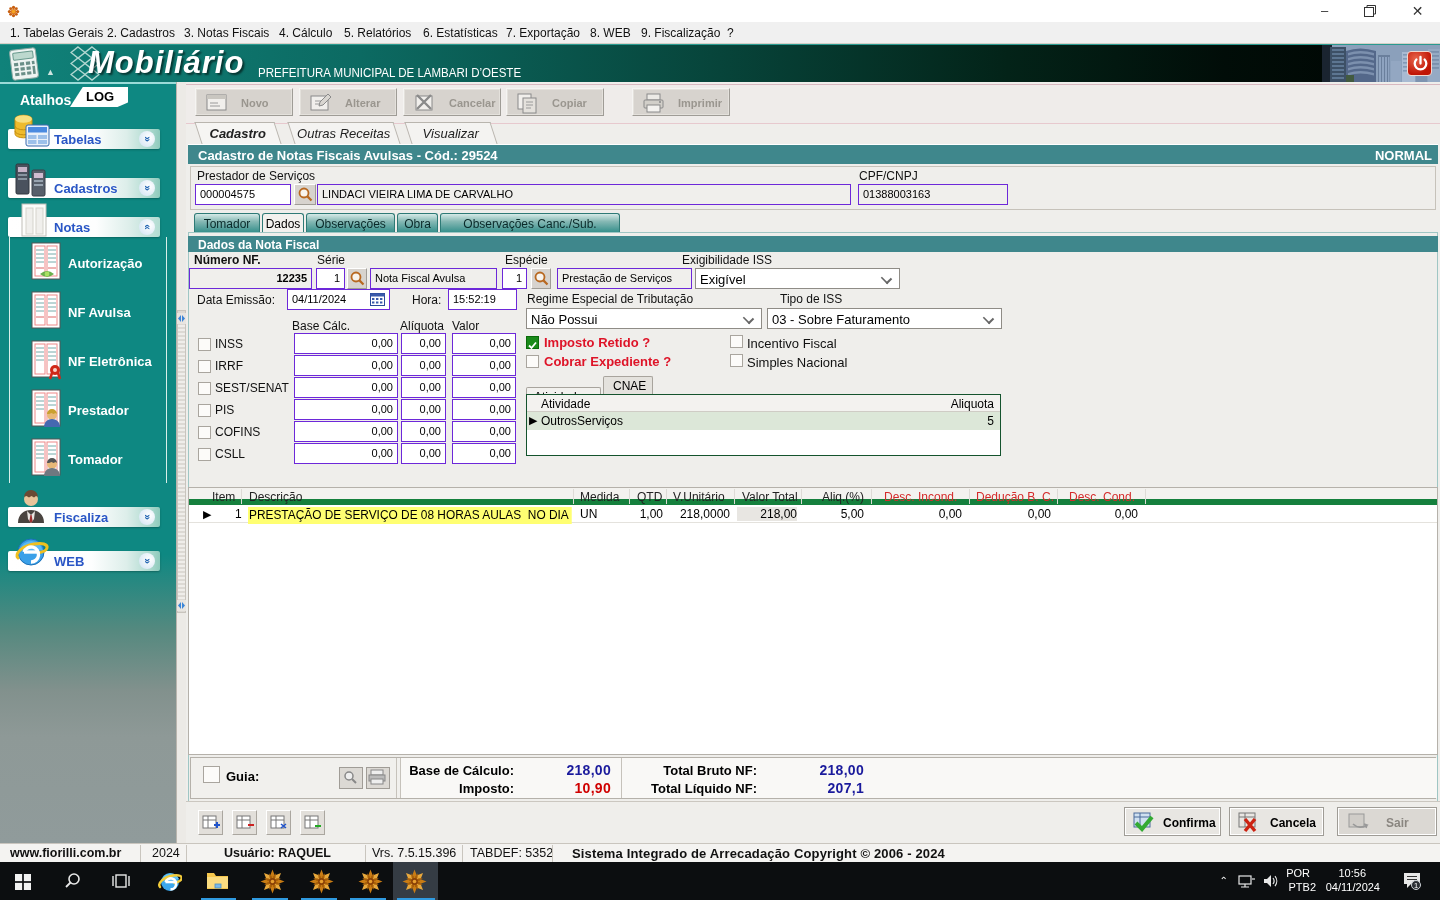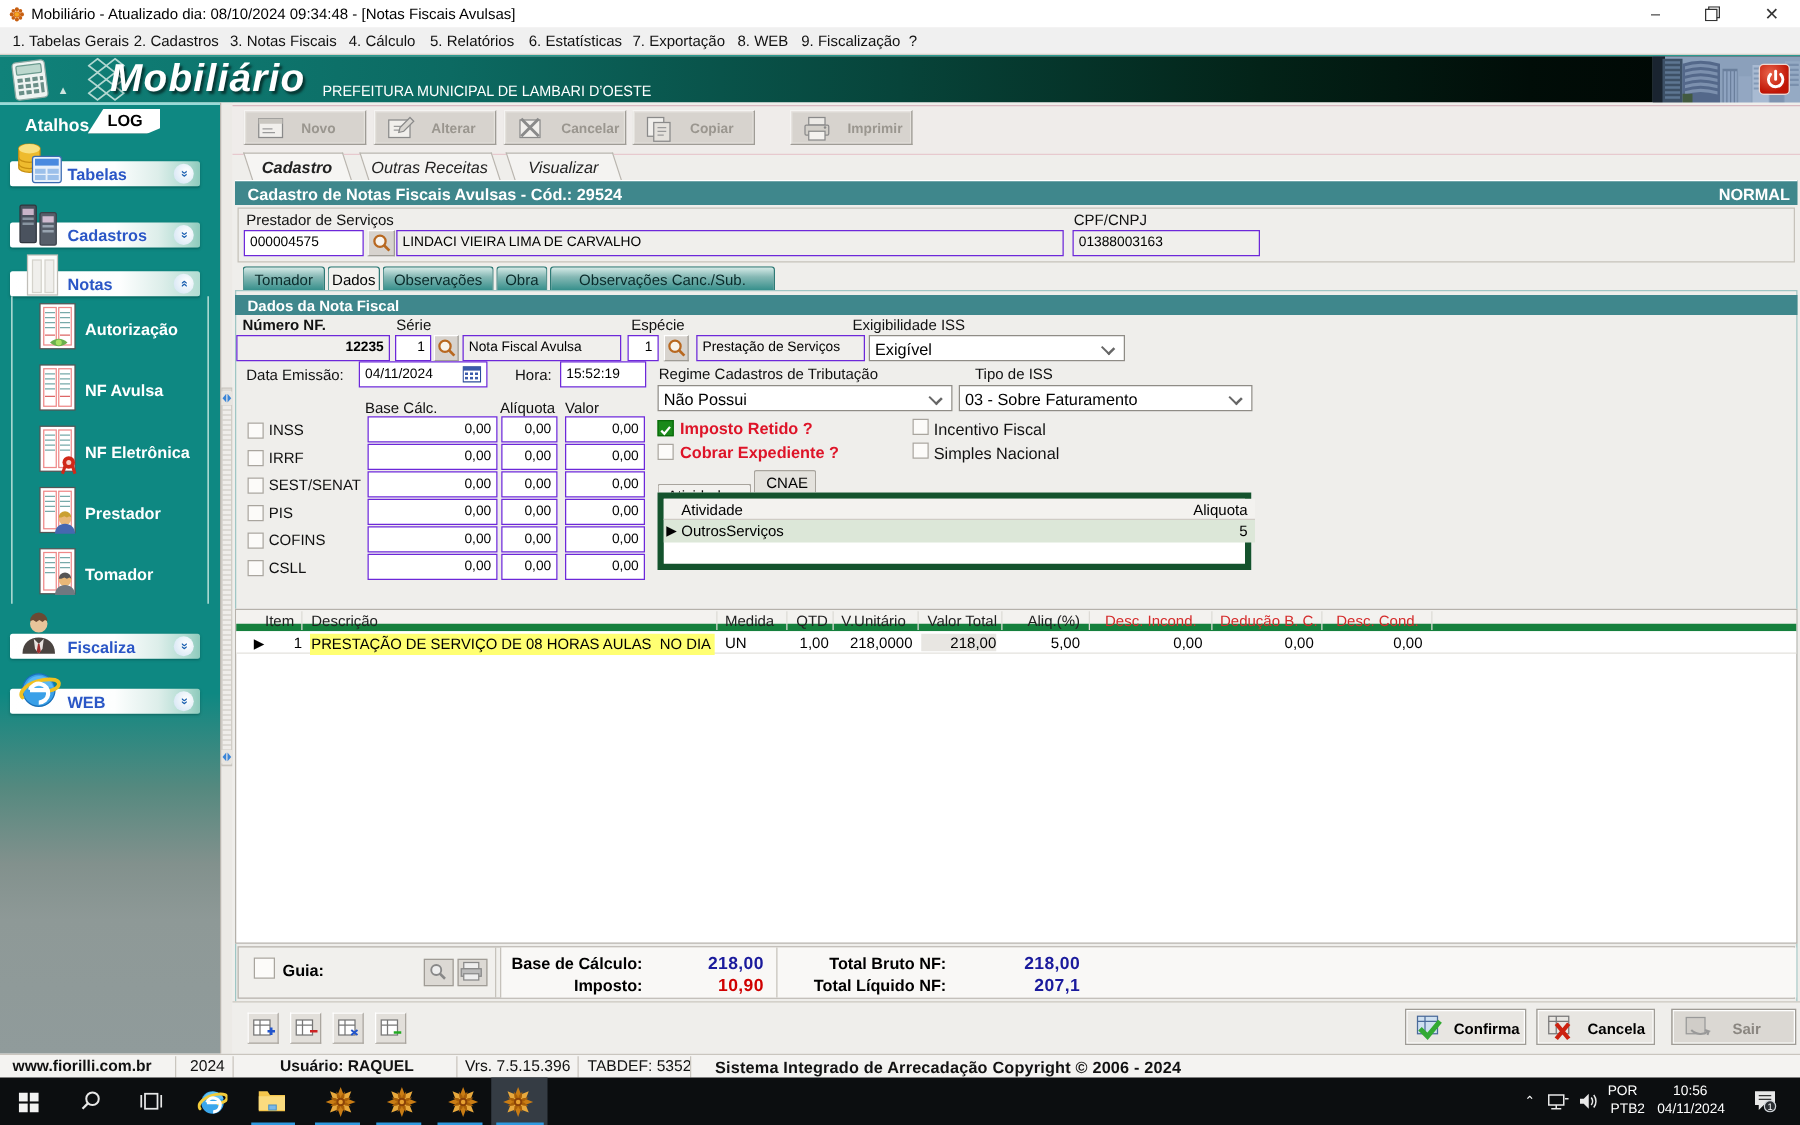--- a/index.html
+++ b/index.html
@@ -112,21 +112,20 @@
         <circle cx="8" cy="13" r="2"></circle>
         <circle cx="3" cy="8" r="2"></circle>
         <circle cx="13" cy="8" r="2"></circle>
         <circle cx="4.5" cy="4.5" r="1.8"></circle>
         <circle cx="11.5" cy="4.5" r="1.8"></circle>
         <circle cx="4.5" cy="11.5" r="1.8"></circle>
         <circle cx="11.5" cy="11.5" r="1.8"></circle>
       </g>
       <circle cx="8" cy="8" r="2.1" fill="#f5a623"></circle>
     </svg>
- <span class="txt">Mobiliário - Atualizado dia: 08/10/2024 09:34:48 - [Notas Fiscais Avulsas]</span>
  <span class="wbtn" style="right:93px;">–</span>
  <svg class="abs" style="right:64px;top:5px;" width="12" height="12" viewBox="0 0 12 12">
       <rect x="0.5" y="2.5" width="9" height="9" fill="none" stroke="#333"></rect>
       <path d="M3 2.5 V0.5 H11.5 V9 H9.5" fill="none" stroke="#333"></path>
     </svg>
  <span class="wbtn" style="right:0px;font-size:14px;">✕</span>
 </div>
 
 <div id="menubar">
  <span style="left:10px;">1. Tabelas Gerais</span>
@@ -500,21 +499,21 @@
         <rect x="2" y="6" width="2.4" height="2"></rect>
         <rect x="6" y="6" width="2.4" height="2"></rect>
         <rect x="10" y="6" width="2.4" height="2"></rect>
         <rect x="2" y="9.5" width="2.4" height="2"></rect>
         <rect x="6" y="9.5" width="2.4" height="2"></rect>
         <rect x="10" y="9.5" width="2.4" height="2"></rect>
       </g>
     </svg>
  <span class="flabel" style="left:226px;top:211px;">Hora:</span>
  <div class="field" style="left:262px;top:207px;width:69px;">15:52:19</div>
- <span class="flabel" style="left:341px;top:210px;">Regime Cadastros de Tributação</span>
+ <span class="flabel" style="left:341px;top:210px;">Regime Especial de Tributação</span>
  <span class="flabel" style="left:594px;top:210px;">Tipo de ISS</span>
  <div class="ddown" style="left:340px;top:226px;width:236px;">Não Possui</div>
  <div class="ddown" style="left:581px;top:226px;width:235px;">03 - Sobre Faturamento</div>
 
  <span class="flabel" style="left:106px;top:237px;text-align:right;">Base Cálc.</span>
  <span class="flabel" style="left:214px;top:237px;">Alíquota</span>
  <span class="flabel" style="left:266px;top:237px;">Valor</span>
  <div class="chk" style="left:12px;top:256px;"></div>
  <span class="flabel" style="left:29px;top:255px;">INSS</span>
  <div class="field num" style="left:108px;top:251px;width:104px;">0,00</div>
@@ -552,21 +551,21 @@
  <span class="redlab" style="left:358px;top:253px;">Imposto Retido ?</span>
  <div class="chk" style="left:340px;top:273px;"></div>
  <span class="redlab" style="left:358px;top:272px;">Cobrar Expediente ?</span>
  <div class="chk" style="left:544px;top:253px;"></div>
  <span class="flabel" style="left:561px;top:254px;font-size:13px;">Incentivo Fiscal</span>
  <div class="chk" style="left:544px;top:272px;"></div>
  <span class="flabel" style="left:561px;top:273px;font-size:13px;">Simples Nacional</span>
 
  <div class="abs" style="left:340px;top:294px;width:75px;height:18px;background:#f2f1ee;border:1px solid #a8a49d;border-bottom:none;border-radius:2px 2px 0 0;font-size:12px;padding:2px 0 0 7px;margin-top:11px;">Atividades</div>
  <div class="abs" style="left:417px;top:294px;width:50px;height:18px;background:#e4e2dd;border:1px solid #a8a49d;border-bottom:none;border-radius:2px 2px 0 0;font-size:12px;padding:2px 0 0 9px;">CNAE</div>
- <div class="abs" style="left:340px;top:312px;width:475px;height:62px;background:#fff;border:5px solid #14532d;">
+ <div class="abs" style="left:340px;top:312px;width:475px;height:62px;background:#fff;border:1px solid #14532d;">
    <div class="abs" style="left:0;top:0;width:473px;height:17px;background:#f3f2ef;border-bottom:1px solid #cfccc5;">
      <span class="abs" style="left:14px;top:2px;font-size:12px;">Atividade</span>
      <span class="abs" style="right:6px;top:2px;font-size:12px;">Aliquota</span>
    </div>
    <div class="abs" style="left:0;top:17px;width:473px;height:18px;background:#dce7d8;">
      <span class="abs" style="left:2px;top:2px;font-size:11px;color:#000;">▶</span>
      <span class="abs" style="left:14px;top:2px;font-size:12px;">OutrosServiços</span>
      <span class="abs" style="right:6px;top:2px;font-size:12px;">5</span>
    </div>
  </div>

